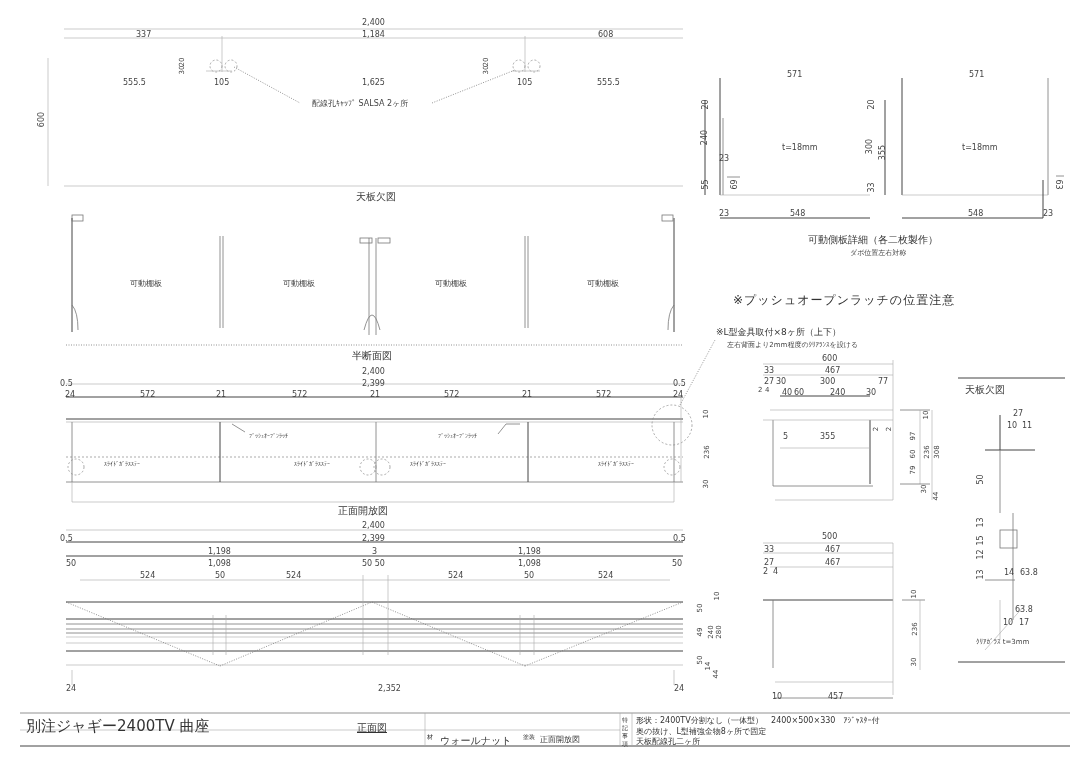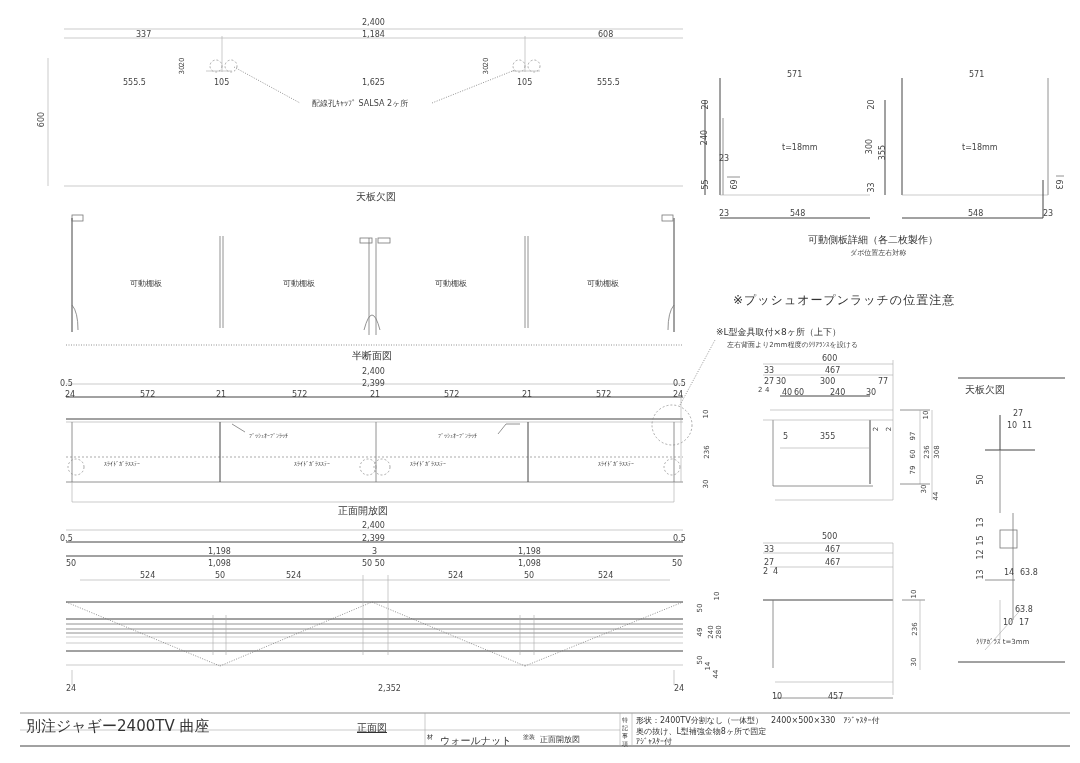--- a/index.html
+++ b/index.html
@@ -341,13 +341,13 @@
 <div class="ttl" style="left:357px;top:721px;text-decoration:underline;">正面図</div>
 
 <div class="tb" style="left:26px;top:717px;">別注ジャギー2400TV 曲座</div>
 <div class="tb" style="left:427px;top:733px;font-size:6px;">材</div>
 <div class="tb" style="left:440px;top:734px;font-size:10px;">ウォールナット</div>
 <div class="tb" style="left:523px;top:733px;font-size:6px;">塗装</div>
 <div class="tb" style="left:540px;top:734px;font-size:8px;">正面開放図</div>
 <div class="tb" style="left:622px;top:716px;font-size:6px;width:8px;white-space:normal;line-height:8px;">特記事項</div>
 <div class="tb" style="left:636px;top:715px;font-size:8px;">形状：2400TV分割なし（一体型）　2400×500×330　ｱｼﾞｬｽﾀｰ付</div>
 <div class="tb" style="left:636px;top:726px;font-size:8px;">奥の抜け、L型補強金物8ヶ所で固定</div>
-<div class="tb" style="left:636px;top:736px;font-size:8px;">ｱｼﾞｬｽﾀｰ付</div>
+<div class="tb" style="left:636px;top:736px;font-size:8px;">天板配線孔二ヶ所</div>
 
 </body></html>

